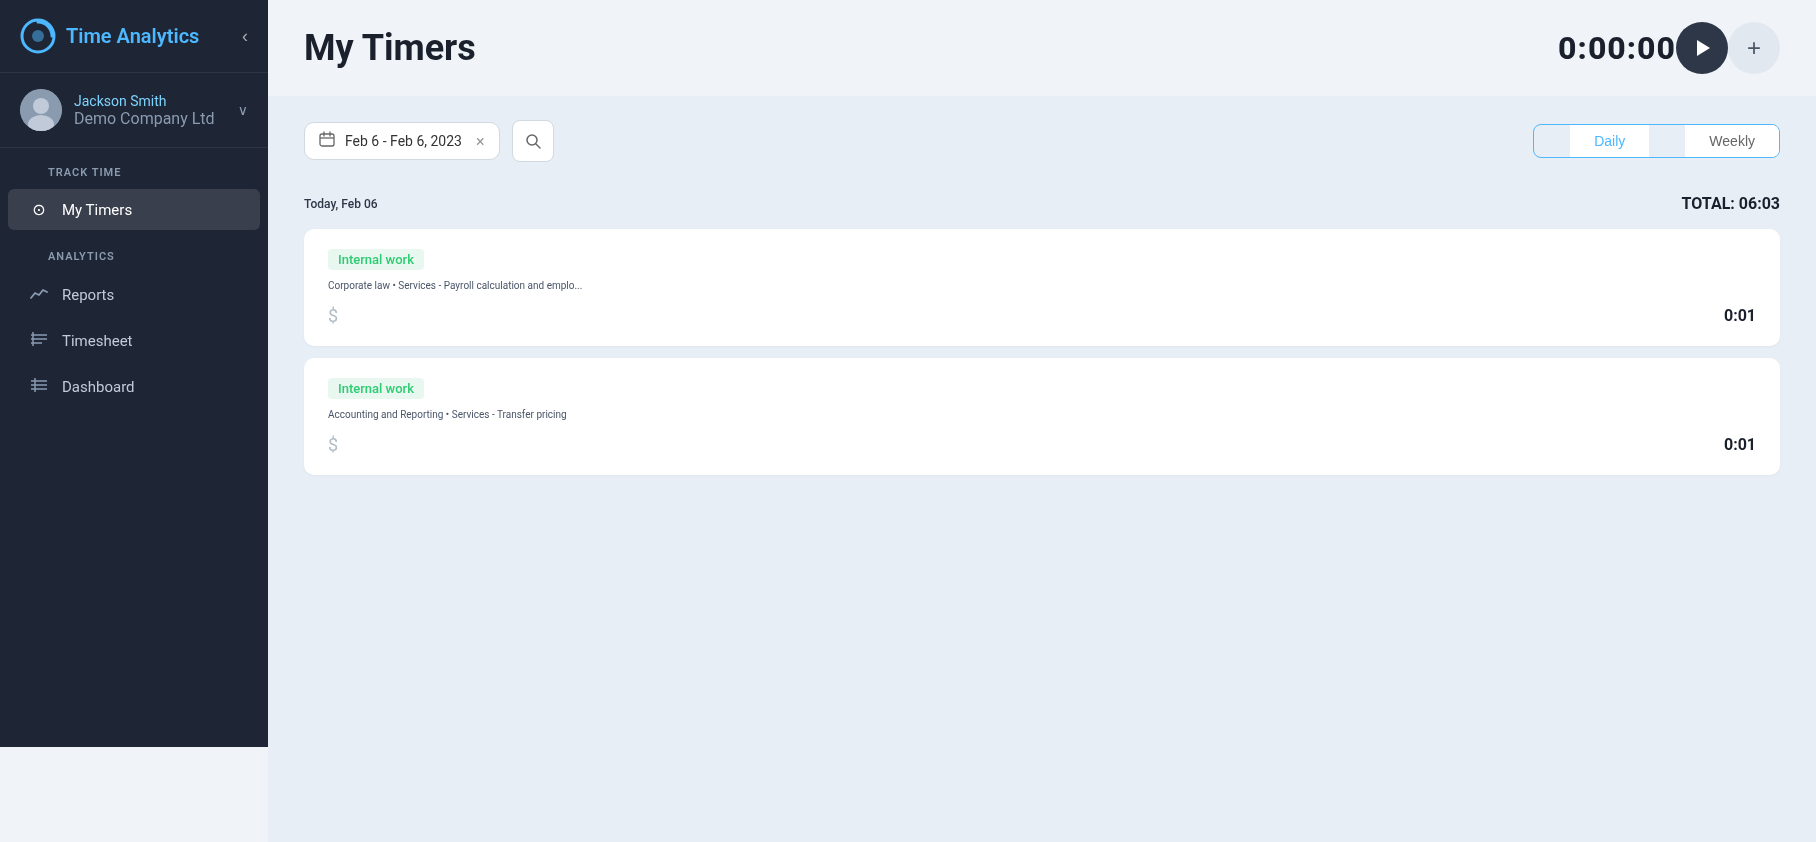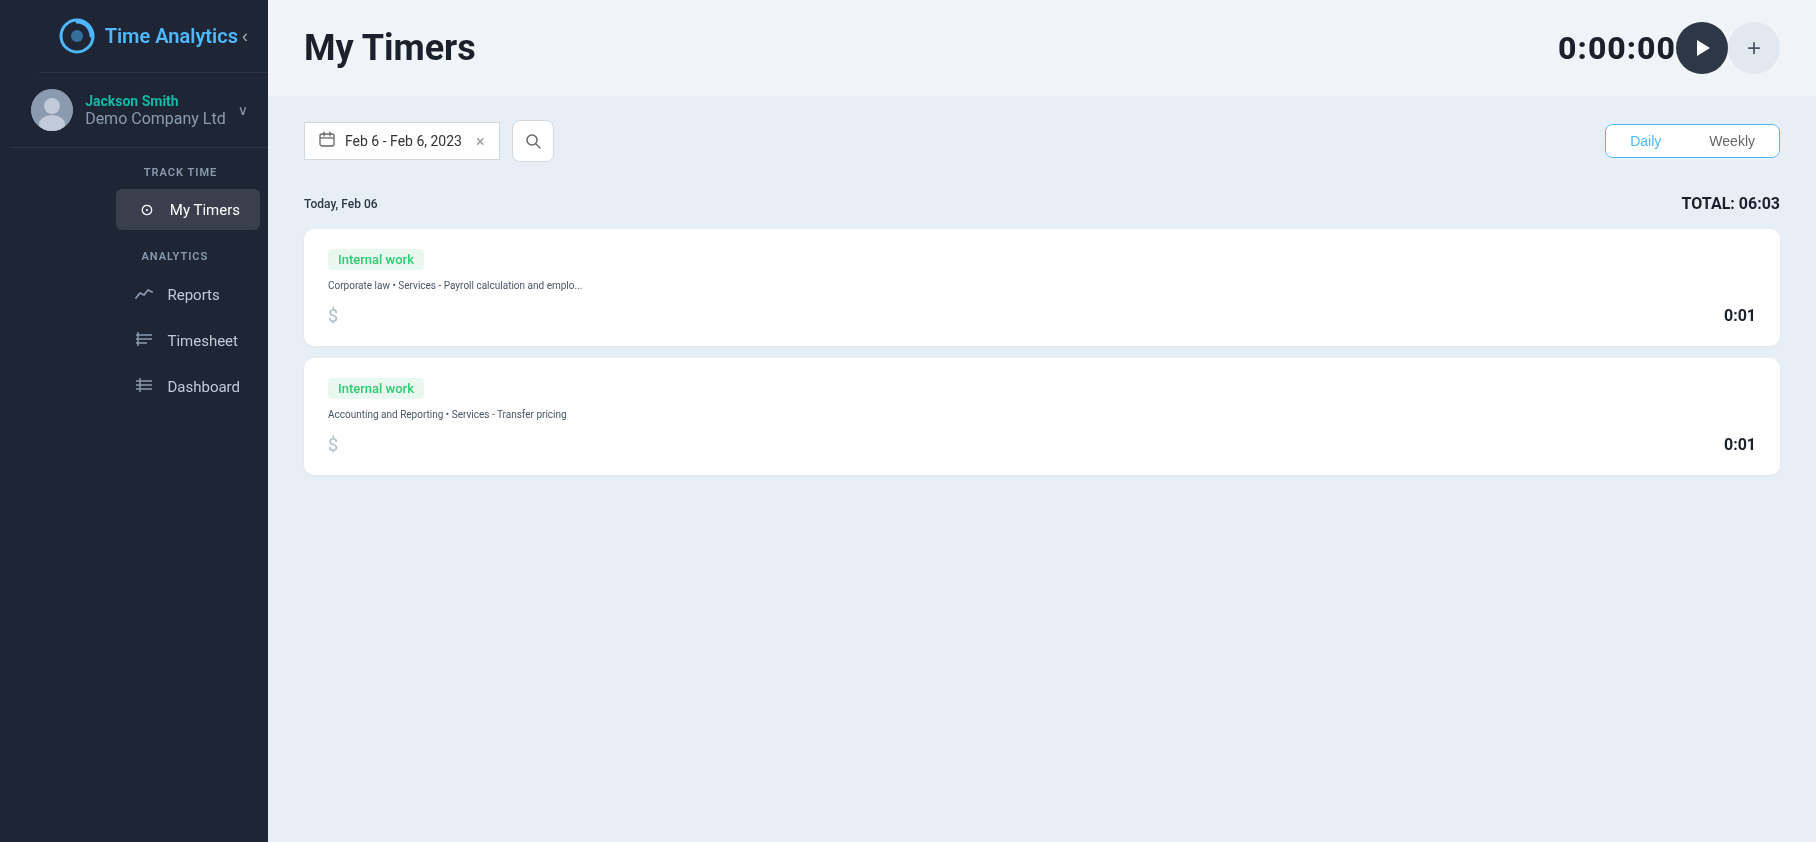--- a/index.html
+++ b/index.html
@@ -6,23 +6,22 @@
     body { font-family: -apple-system, BlinkMacSystemFont, 'Segoe UI', Roboto, sans-serif; display: flex; height: 842px; overflow: hidden; background: #f0f4f8; }
 
     
     .sidebar {
       width: 268px;
       min-width: 268px;
       background: #1e2535;
       color: #fff;
       display: flex;
       flex-direction: column;
-      height: 842px;
+      height: 747px;
       overflow: hidden;
-      align-items: flex-end;
     }
 
     .sidebar-header {
       display: flex;
       align-items: center;
       justify-content: space-between;
       padding: 18px 16px 18px 20px;
       border-bottom: 1px solid rgba(255,255,255,0.07);
     }
 
@@ -73,41 +72,42 @@
       font-size: 16px;
       color: #fff;
     }
 
     .user-info {
       flex: 1;
     }
 
     .user-name {
       font-size: 14px;
-      font-weight: 700;
-      color: #14b8a6;
+      font-weight: 400;
+      color: #7dd3fc;
     }
 
     .user-company {
       font-size: 16px;
       color: #8a9bb0;
     }
 
     .user-chevron {
       color: #8a9bb0;
       font-size: 14px;
     }
 
     .sidebar-section-label {
       font-size: 11px;
       color: #8a9bb0;
       letter-spacing: 1px;
       font-weight: 600;
-      padding: 18px 36px 8px;
+      padding: 18px 28px 8px;
       text-transform: uppercase;
+      margin-left: 20px;
     }
 
     .nav-item {
       display: flex;
       align-items: center;
       gap: 12px;
       padding: 11px 20px;
       cursor: pointer;
       color: #c0cad8;
       font-size: 15px;
@@ -211,21 +211,21 @@
       display: flex;
       align-items: center;
       gap: 12px;
     }
 
     .date-picker {
       display: flex;
       align-items: center;
       background: #fff;
       border: 1px solid #d1d9e0;
-      border-radius: 0;
+      border-radius: 10px;
       padding: 8px 14px;
       gap: 10px;
       cursor: pointer;
     }
 
     .date-picker-icon {
       color: #666;
       font-size: 16px;
     }
 
@@ -262,20 +262,21 @@
       overflow: hidden;
     }
 
     .view-btn {
       padding: 8px 24px;
       background: none;
       border: none;
       cursor: pointer;
       font-size: 14px;
       font-weight: 500;
+      margin-left: 36px;
     }
 
     .view-btn.active {
       color: #4db8ff;
       background: #fff;
     }
 
     .view-btn:not(.active) {
       color: #666;
       background: #fff;

